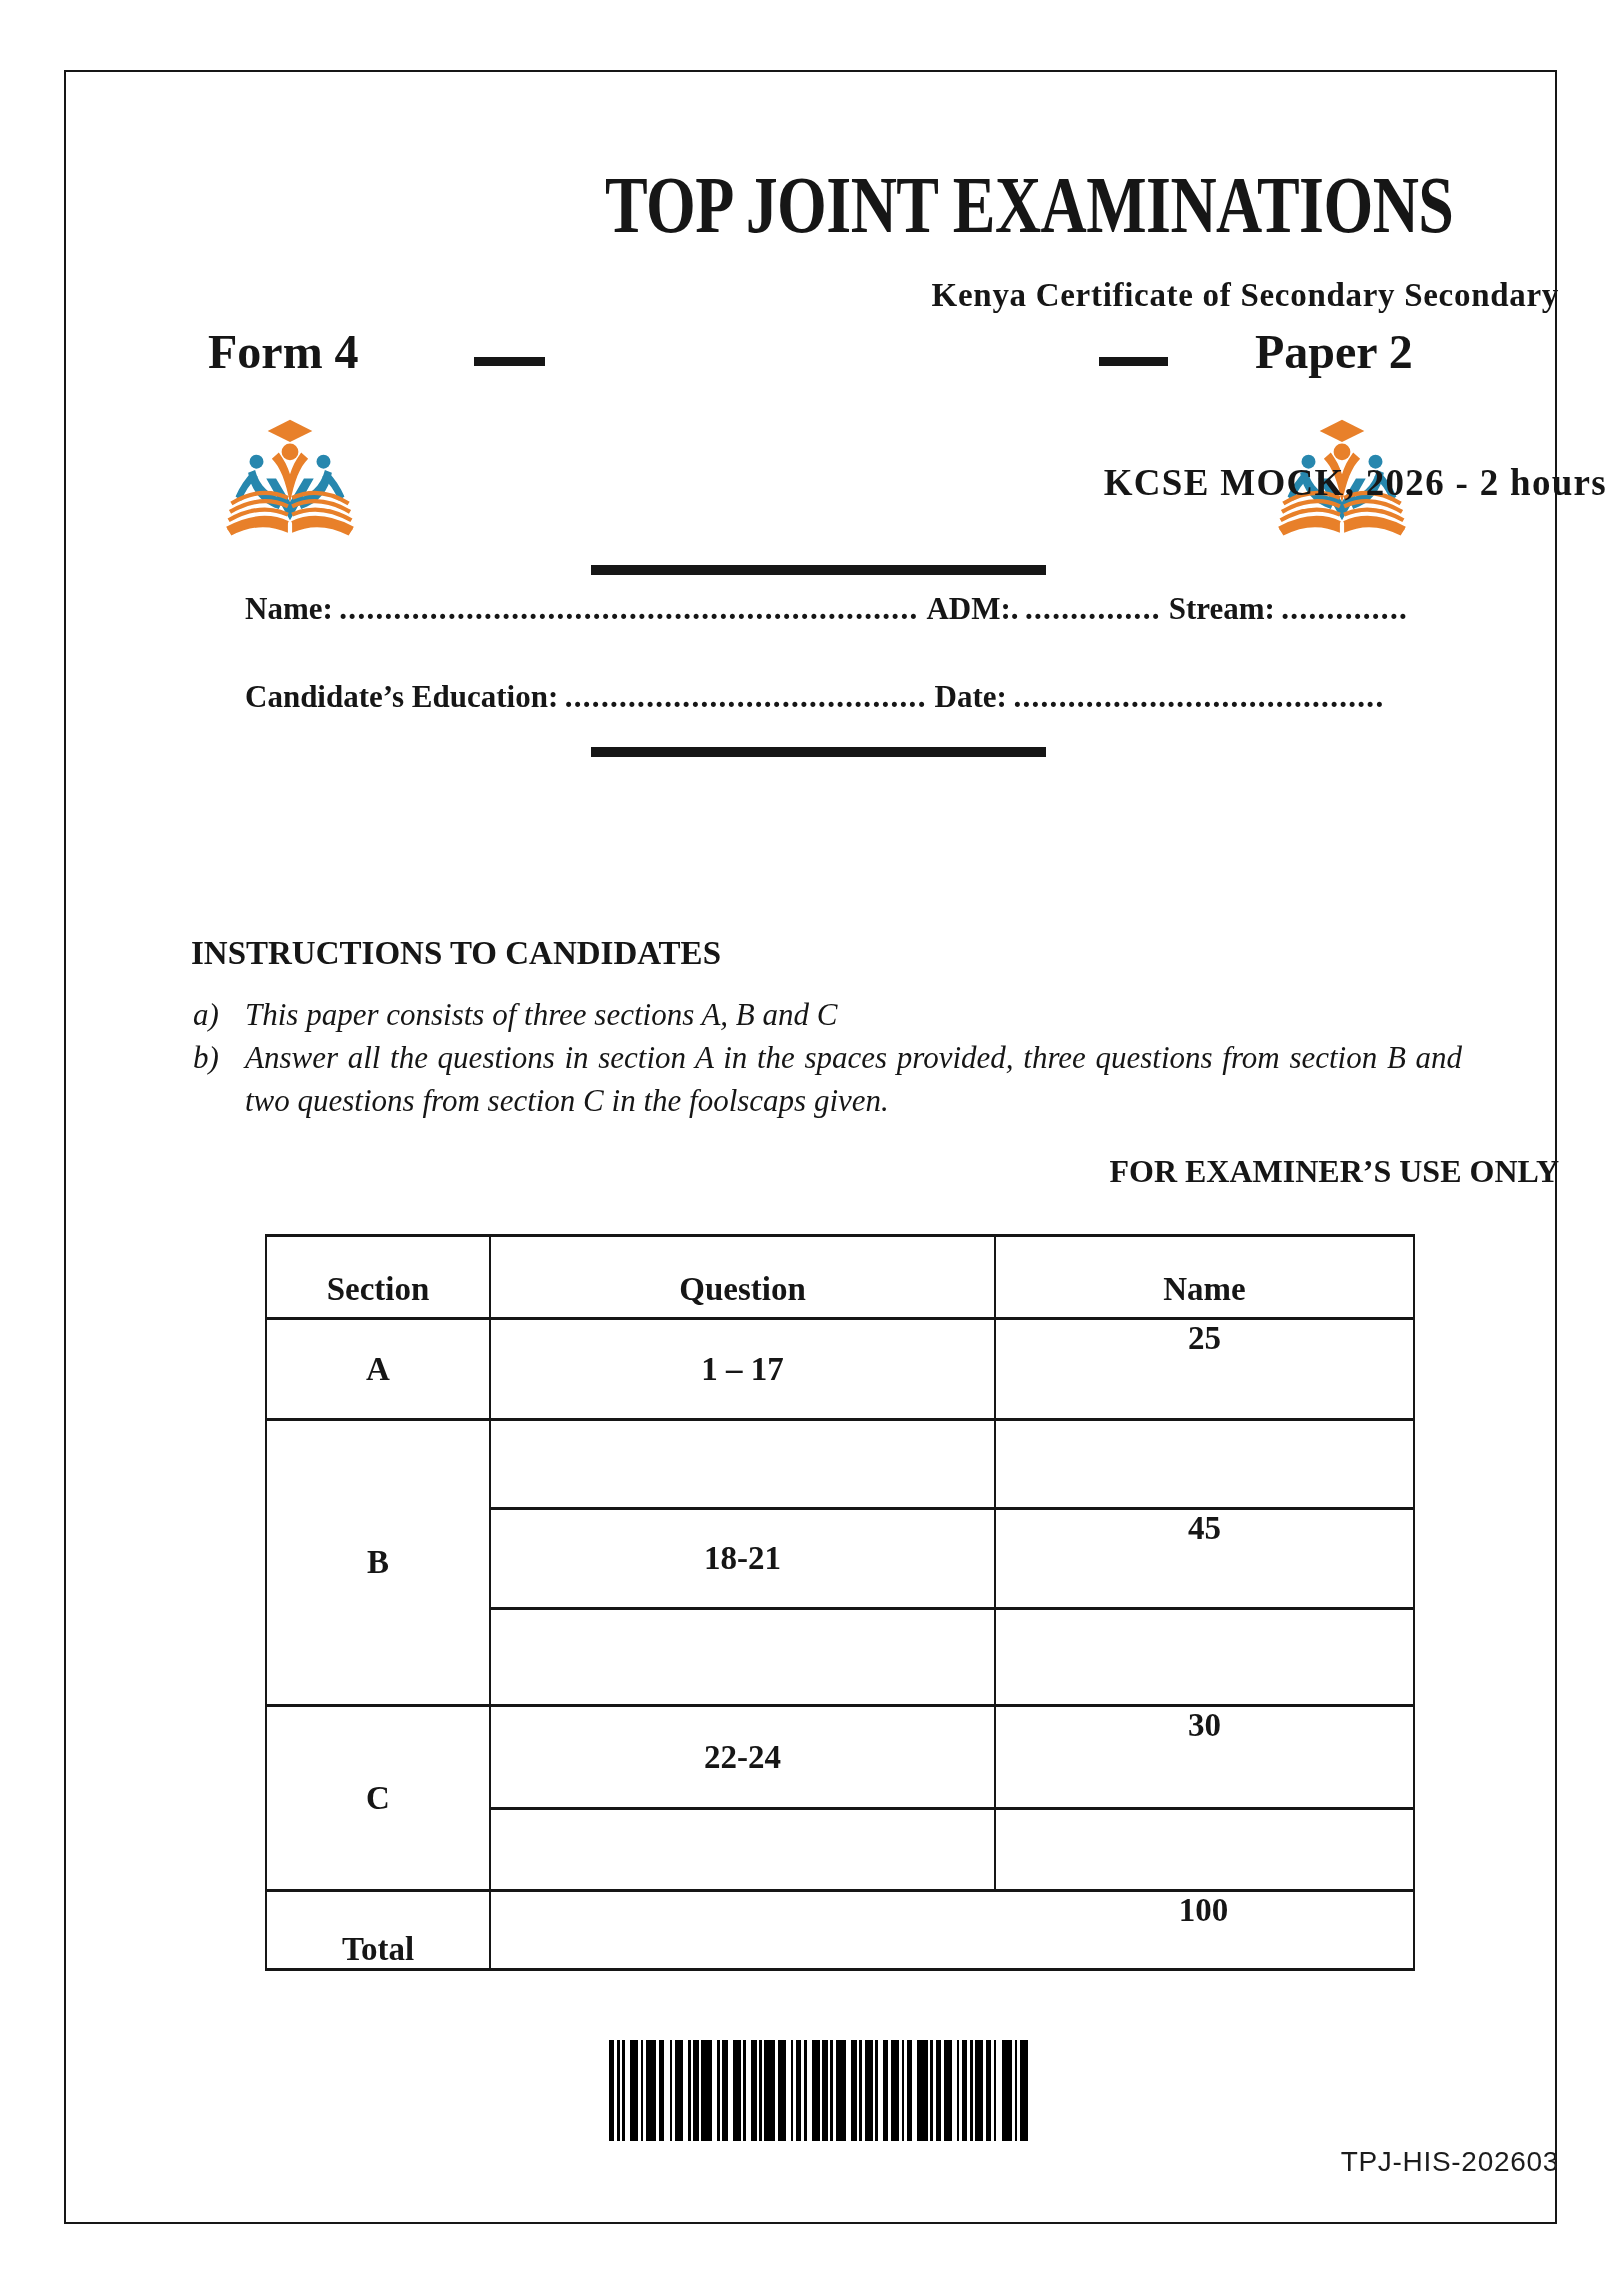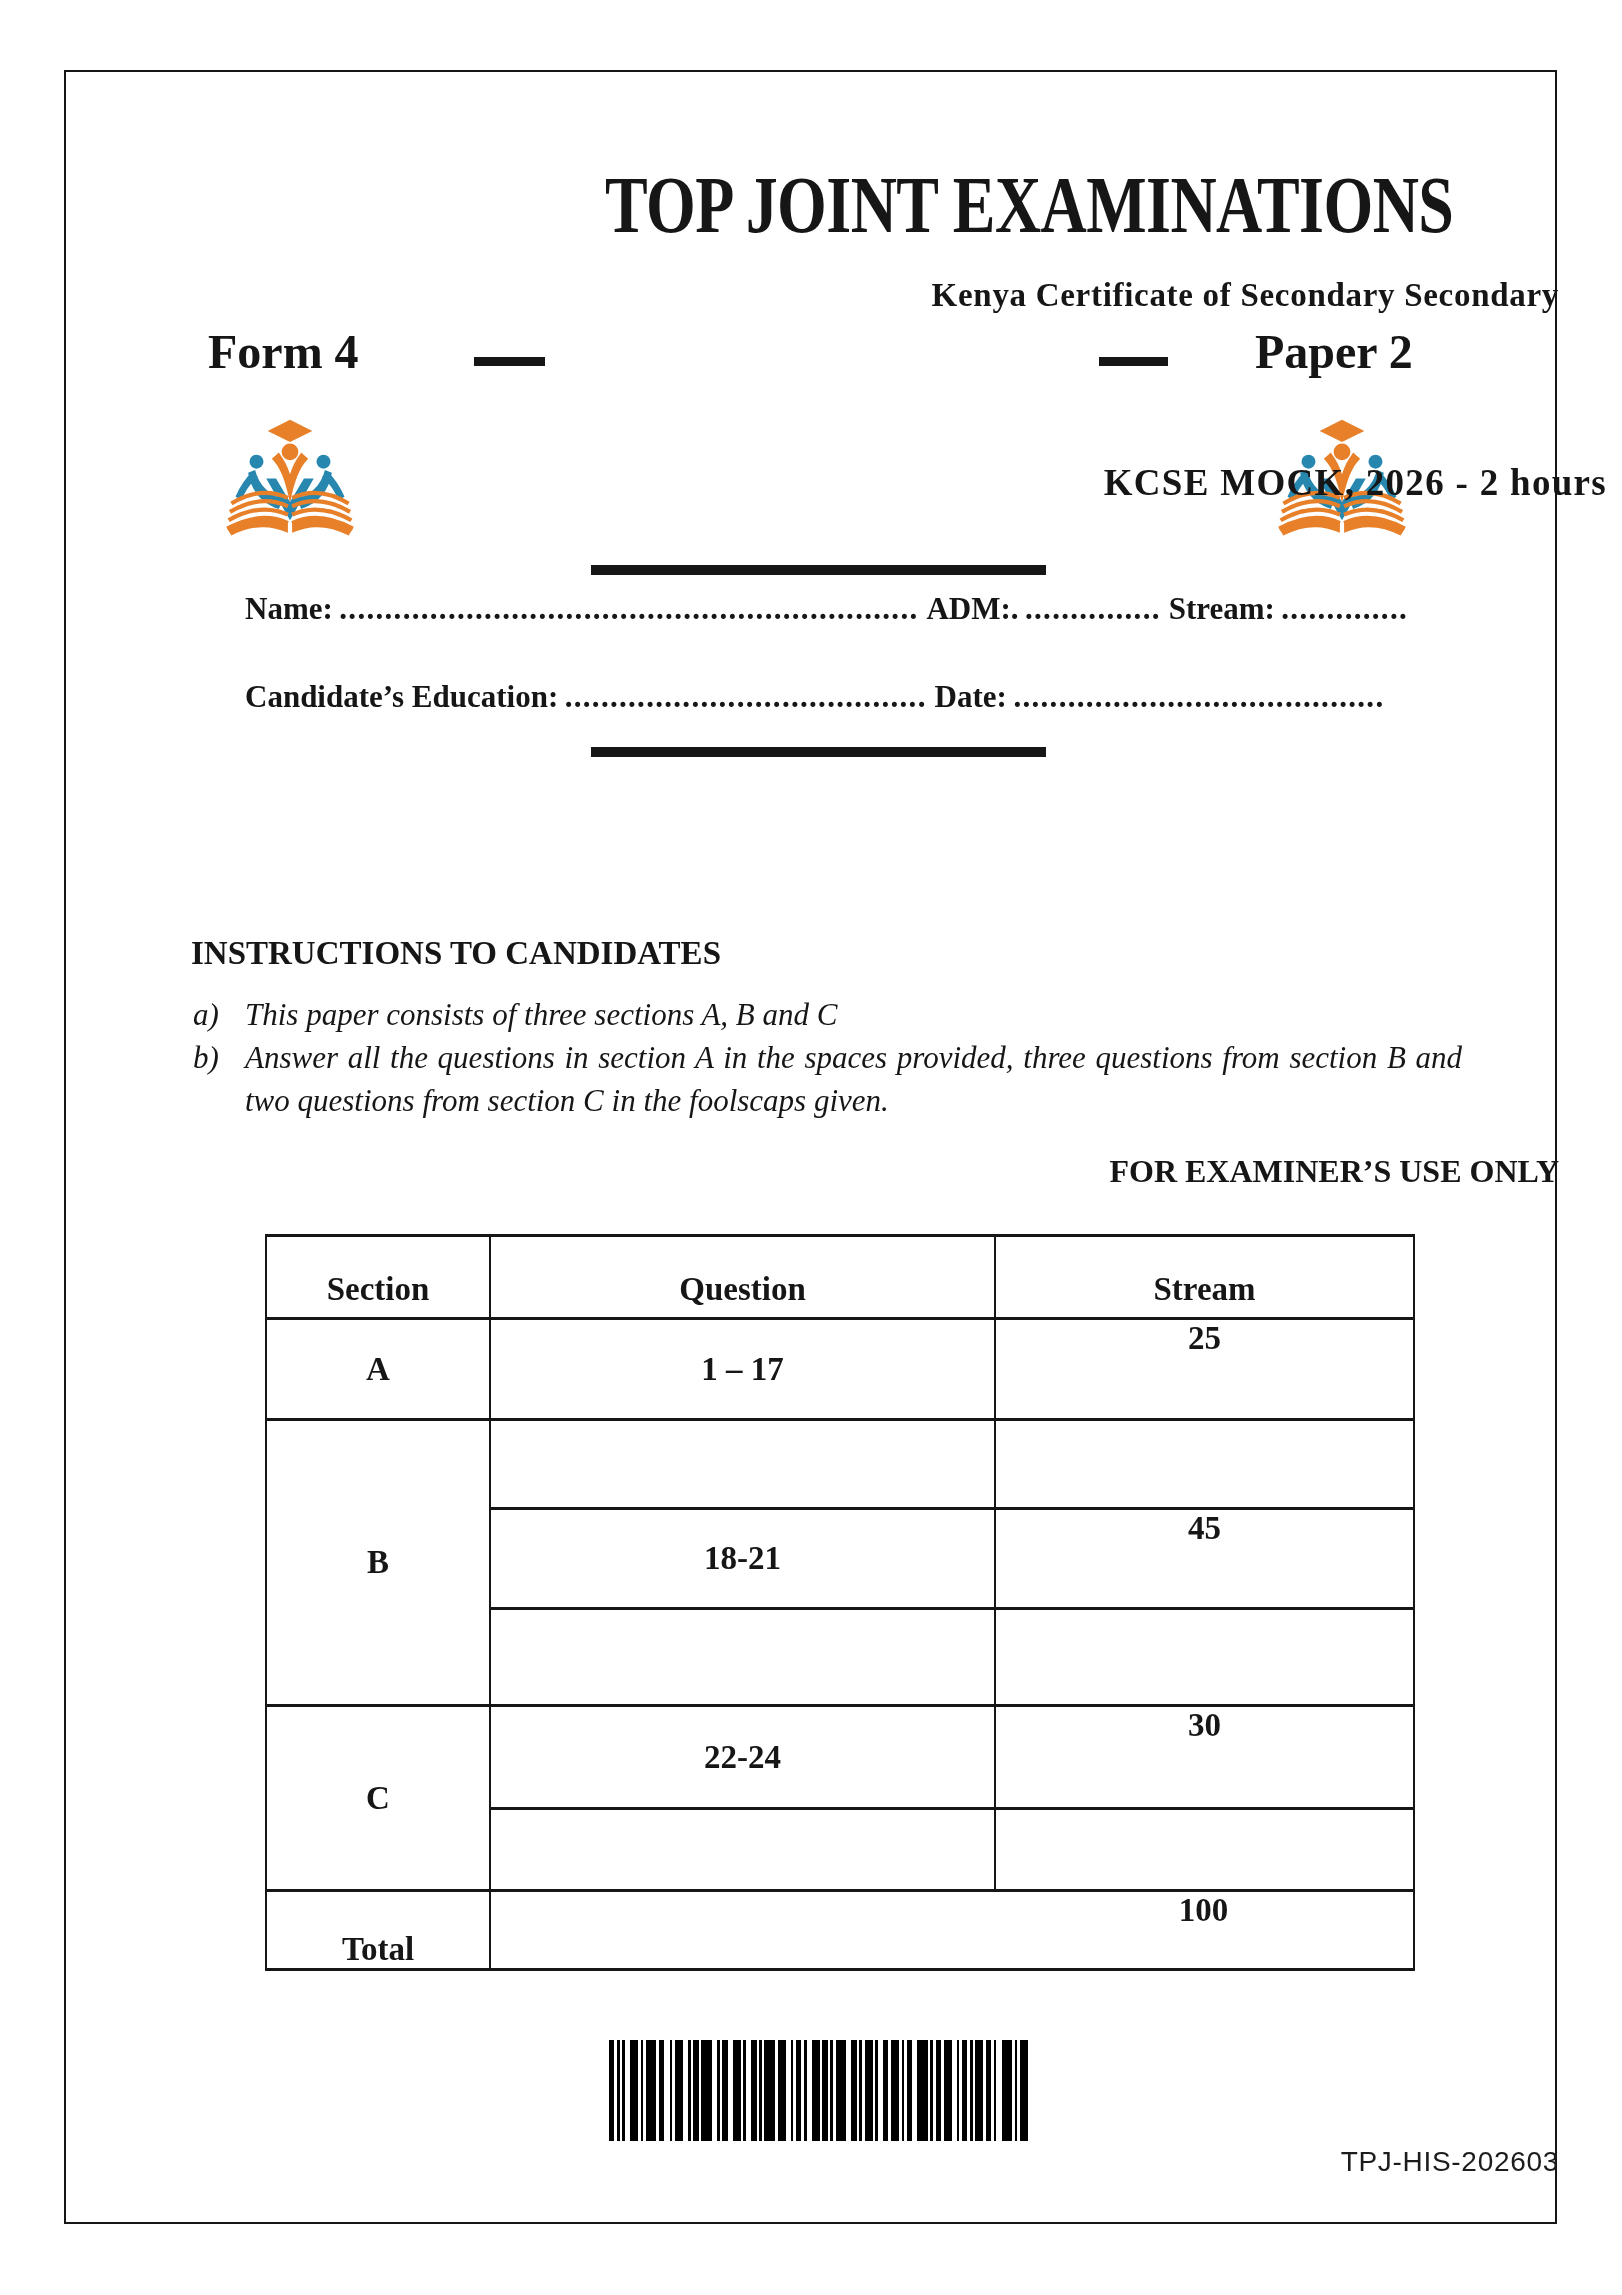--- a/index.html
+++ b/index.html
@@ -168,21 +168,21 @@
 <table class="marks">
   <colgroup>
     <col style="width:224px">
       <col style="width:505px">
       <col style="width:419px">
   </colgroup>
   <tbody>
       <tr class="hdr" style="height:83px">
     <td>Section</td>
     <td>Question</td>
-    <td>Stream</td>
+    <td>Name</td>
   </tr>
   <tr class="grp" style="height:101px">
     <td class="vm">A</td>
     <td class="vm">1 – 17</td>
     <td class="vt">25</td>
   </tr>
   <tr style="height:89px">
     <td class="vm" rowspan="3">B</td>
     <td></td>
     <td></td>

